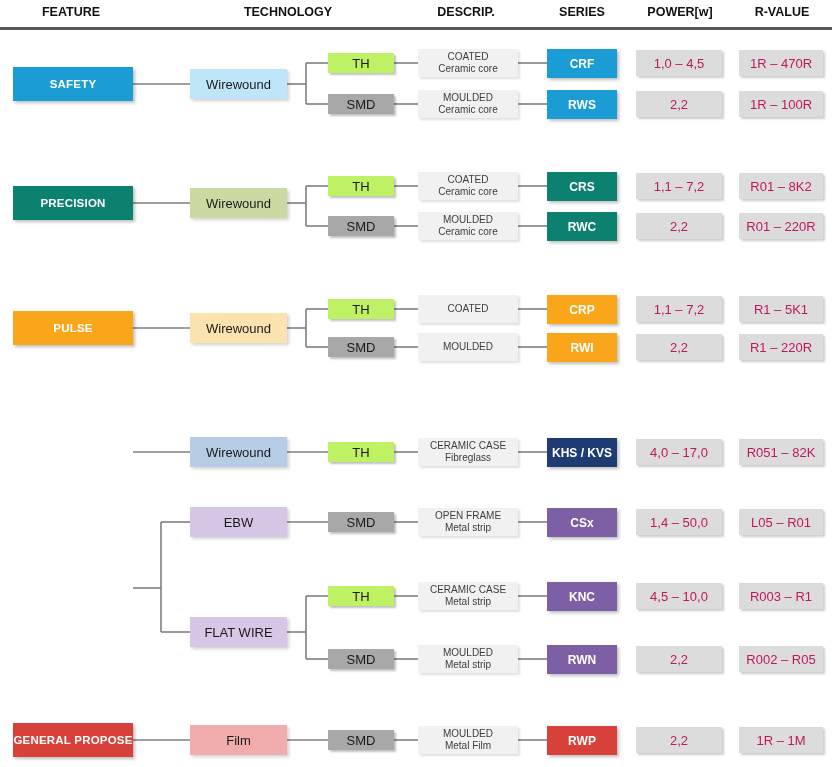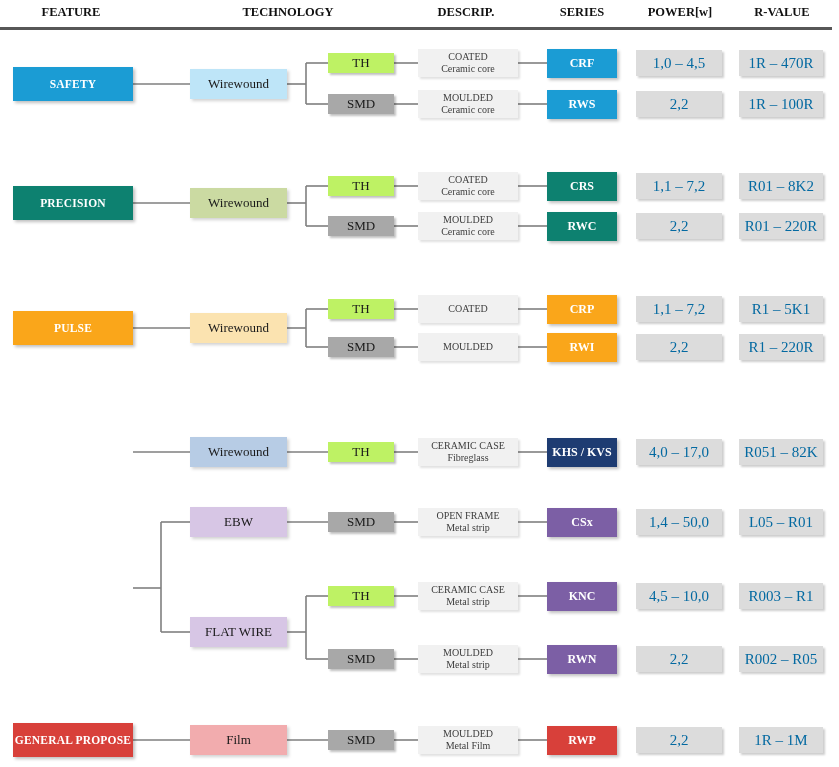--- a/index.html
+++ b/index.html
@@ -1,18 +1,18 @@
 <!DOCTYPE html>
 <html><head>
 <meta charset="utf-8">
 <style>
   html,body{margin:0;padding:0;background:#ffffff;}
   .canvas{
     position:relative;width:832px;height:767px;background:#ffffff;
-    font-family:Liberation Serif, serif;overflow:hidden;
+    font-family:Liberation Sans, sans-serif;overflow:hidden;
   }
   .box{
     position:absolute;display:flex;align-items:center;justify-content:center;
     text-align:center;box-sizing:border-box;
   }
   .hdr{
     position:absolute;top:5px;transform:translateX(-50%);
     font-weight:bold;font-size:12.5px;color:#111;white-space:nowrap;
   }
   .rule{position:absolute;left:0;top:27px;width:839px;height:3px;background:#575757;}
@@ -33,21 +33,21 @@
     left:418px;width:100px;height:28px;background:#F1F1F1;color:#3d3d3d;
     flex-direction:column;line-height:1.2;font-size:10px;
     box-shadow:2px 2px 2px rgba(0,0,0,.12);
   }
   .descrip .s:empty{display:none;}
   .series{
     left:547px;width:70px;height:29px;color:#ffffff;font-weight:bold;
     font-size:12px;box-shadow:2px 2px 3px rgba(0,0,0,.25);white-space:nowrap;
   }
   .val{
-    width:86px;height:26px;background:#DCDCDC;font-size:15px;color:#0369a1;
+    width:86px;height:26px;background:#DCDCDC;font-size:13px;color:#be185d;
     box-shadow:2px 2px 2px rgba(0,0,0,.2);white-space:nowrap;
   }
   .pw{left:636px;}
   .rv{left:739px;width:84px;}
   .bg-safety{background:#1B9CD4}.bg-safety-l{background:#BEE5F8}
   .bg-precision{background:#0D8170}.bg-precision-l{background:#CBDAA2}
   .bg-pulse{background:#FAA61A}.bg-pulse-l{background:#FBE3B0}
   .bg-power{background:#1E3C72}.bg-power-l{background:#B7CCE5}
   .bg-shunt{background:#7C5FA5}.bg-shunt-l{background:#D7C6E5}
   .bg-general{background:#D8403A}.bg-general-l{background:#F2ACAE}

